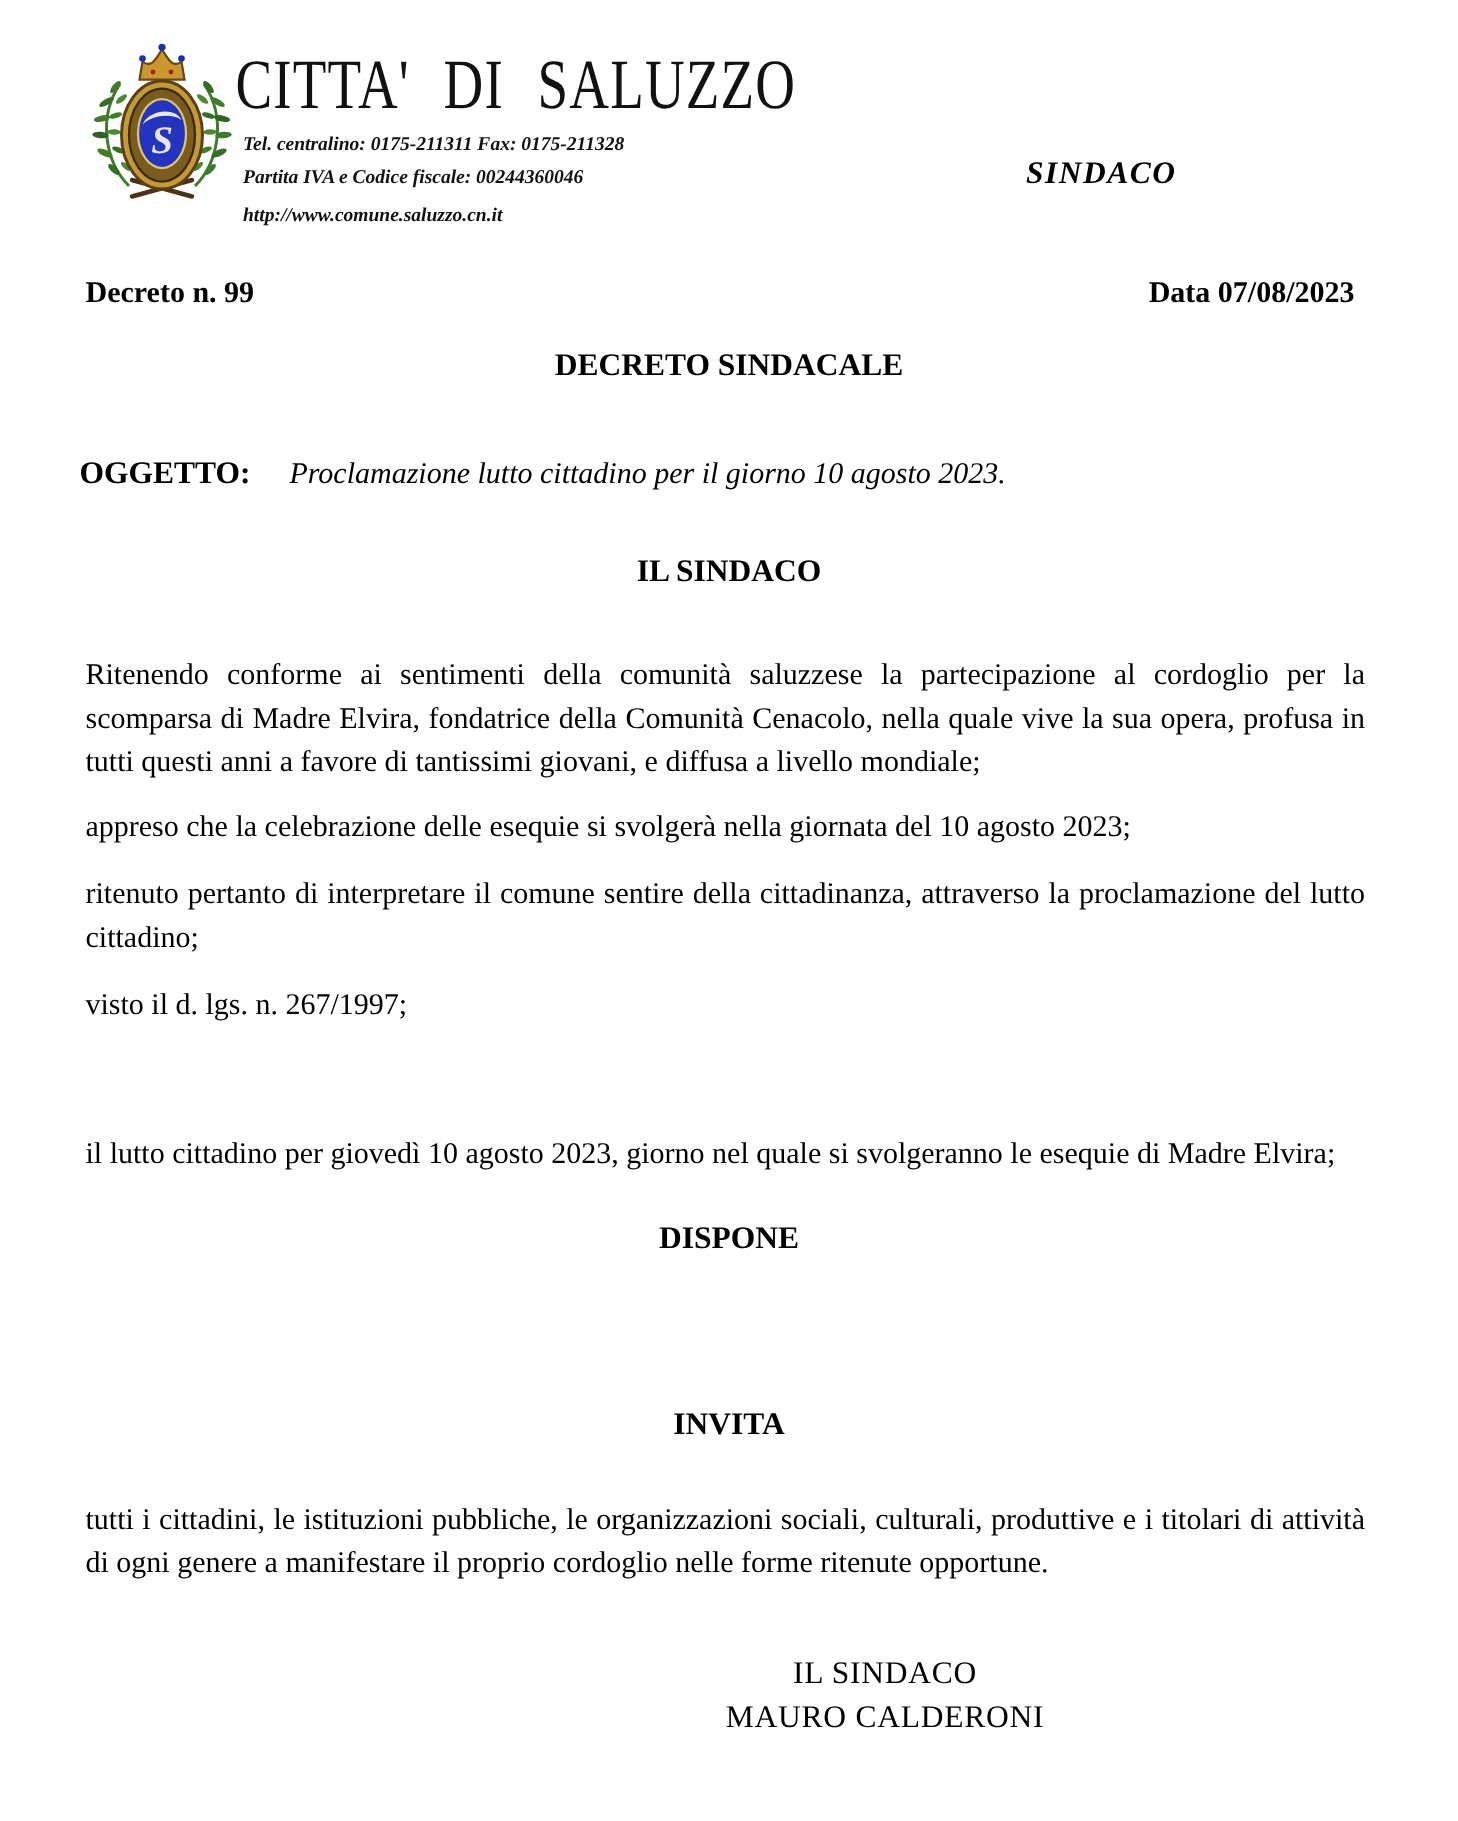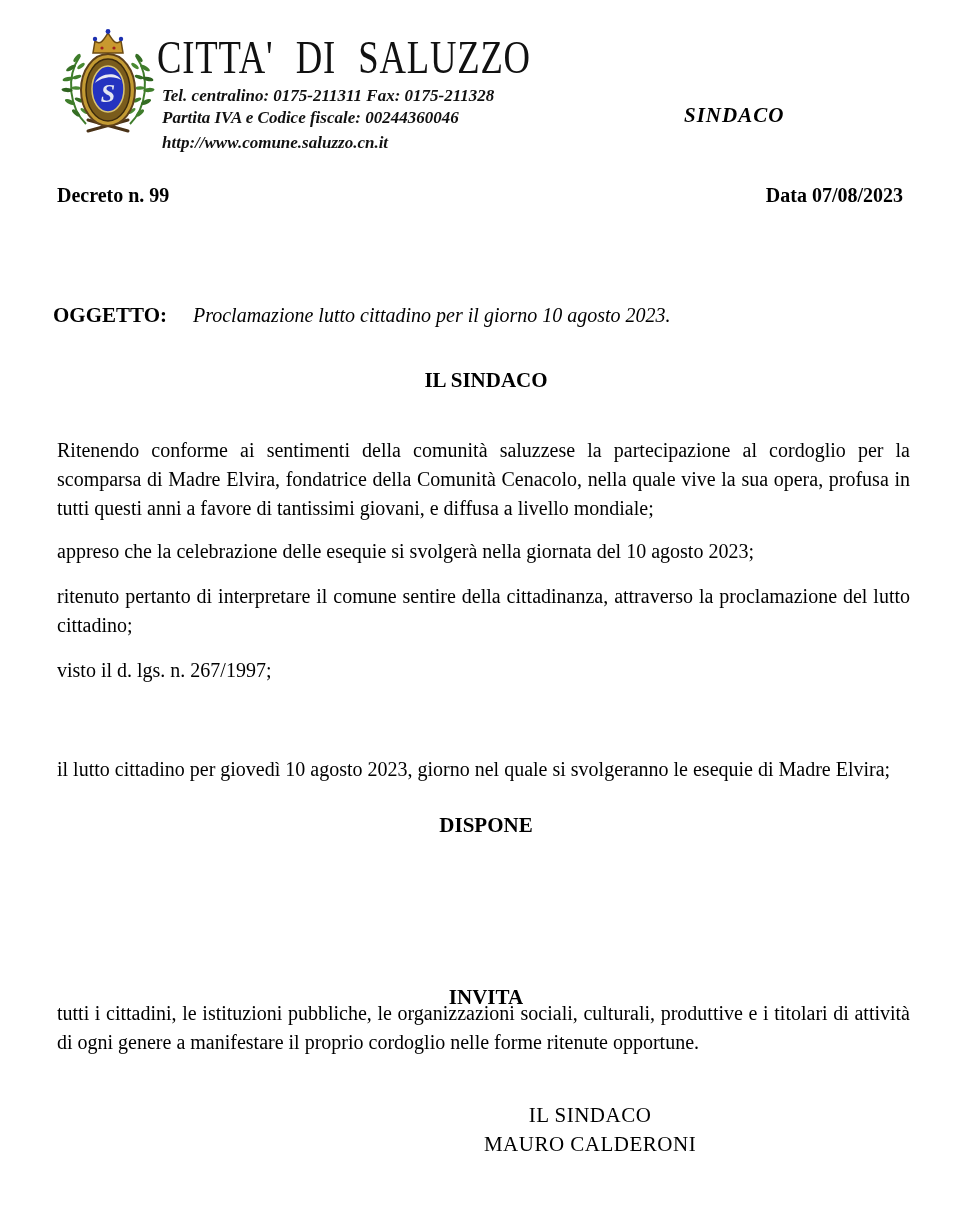--- a/index.html
+++ b/index.html
@@ -20,21 +20,21 @@
     position:absolute; left:157px; top:34px;
     font-size:47px; line-height:47px;
     letter-spacing:1px; word-spacing:16px;
     white-space:nowrap;
     transform:scaleX(0.78); transform-origin:left top;
     color:#111;
   }
   .hdr-small {
     position:absolute; left:162px;
     font-weight:bold; font-style:italic;
-    font-size:17px; line-height:15px; color:#111;
+    font-size:13px; line-height:15px; color:#111;
     white-space:nowrap;
   }
   .hdr-tel { top:88px; }
   .hdr-iva { top:110px; }
   .hdr-url { top:135px; }
 
   .office {
     position:absolute; left:684px; top:103px;
     font-weight:bold; font-style:italic;
     font-size:21px; letter-spacing:1px;
@@ -67,21 +67,21 @@
   }
   .h-sindaco  { top:370px; }
   .p-riten    { top:416px; }
   .p-appreso  { top:517px; }
   .p-ritenuto { top:562px; }
   .p-visto    { top:636px; }
   .h-proclama { top:692px; }
   .p-lutto    { top:735px; }
   .h-dispone  { top:815px; }
   .p-esposiz  { top:858px; }
-  .h-invita   { top:939px;margin-top:48px; }
+  .h-invita   { top:939px; }
   .p-tutti    { top:979px; }
 
   .signature {
     position:absolute; left:440px; top:1101px; width:300px;
     text-align:center; font-size:21px; line-height:29px;
     letter-spacing:0.5px;
   }
 </style>
 </head>
 <body>
@@ -145,20 +145,21 @@
   <div class="hdr-small hdr-tel">Tel. centralino: 0175-211311  Fax: 0175-211328</div>
   <div class="hdr-small hdr-iva">Partita IVA e Codice fiscale: 00244360046</div>
   <div class="hdr-small hdr-url">http://www.comune.saluzzo.cn.it</div>
   <div class="office">SINDACO</div>
 
   <div class="decree-row">
     <span>Decreto n. 99</span>
     <span>Data 07/08/2023</span>
   </div>
 
+  <div class="doc-title">DECRETO SINDACALE</div>
 
   <div class="subject">
     <span class="subject-label">OGGETTO:</span><span class="subject-text">Proclamazione lutto cittadino per il giorno 10 agosto 2023.</span>
   </div>
 
   <div class="sec-heading h-sindaco">IL SINDACO</div>
   <p class="para p-riten">Ritenendo conforme ai sentimenti della comunità saluzzese la partecipazione al cordoglio per la scomparsa di Madre Elvira, fondatrice della Comunità Cenacolo, nella quale vive la sua opera, profusa in tutti questi anni a favore di tantissimi giovani, e diffusa a livello mondiale;</p>
   <p class="para p-appreso">appreso che la celebrazione delle esequie si svolgerà nella giornata del 10 agosto 2023;</p>
   <p class="para p-ritenuto">ritenuto pertanto di interpretare il comune sentire della cittadinanza, attraverso la proclamazione del lutto cittadino;</p>
   <p class="para p-visto">visto il d. lgs. n. 267/1997;</p>

